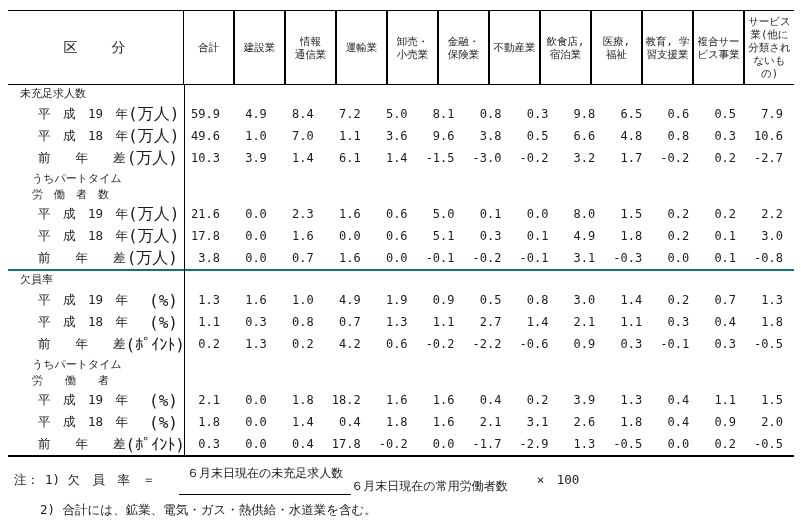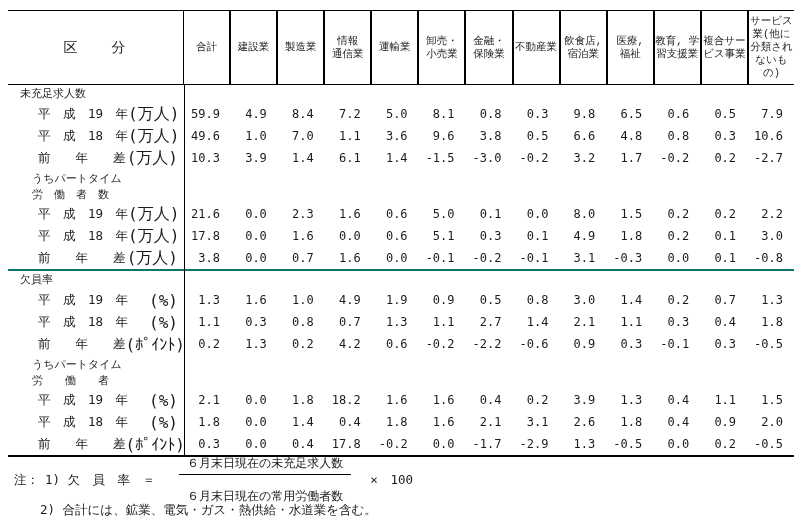--- a/index.html
+++ b/index.html
@@ -8,54 +8,53 @@
     font-family:"DejaVu Sans Mono","DejaVu Sans",monospace;
     color:#1b1b1b;overflow:hidden;
   }
   .tbl{position:absolute;left:8px;top:10px;width:786px;
        border-top:1px solid #000;border-bottom:2px solid #000;box-sizing:border-box;}
   .hrow{display:flex;height:74px;border-bottom:1px solid #000;box-sizing:border-box;align-items:stretch;}
   .corner{width:176px;box-sizing:border-box;border-right:1px solid #000;
           display:flex;align-items:center;justify-content:center;font-size:14px;letter-spacing:2px;}
   .colh{flex:1;box-sizing:border-box;border-right:2px solid #000;
         display:flex;align-items:center;justify-content:center;
-        text-align:center;font-size:10.5px;line-height:13px;white-space:pre-line;font-family:Liberation Mono, monospace;}
+        text-align:center;font-size:10.5px;line-height:13px;white-space:pre-line;}
   .colh:last-child{border-right:none;}
   .tbody{position:relative;}
   .vline{position:absolute;left:176px;top:0;bottom:0;width:1px;background:#000;}
   .section{}
   .section.divided{border-top:2px solid #0f766e;}
   .sec-title{font-size:11px;line-height:18px;height:18px;padding-left:12px;box-sizing:border-box;}
   .sec-title.two{height:34px;line-height:16px;padding-left:24px;padding-top:2px;}
   .drow{display:flex;height:22px;align-items:center;}
   .row-label{width:176px;box-sizing:border-box;display:flex;justify-content:space-between;
              align-items:center;padding:0 6px 0 30px;}
   .lbl{font-size:12.5px;white-space:pre;}
   .unit{font-size:16px;white-space:pre;text-align:right;}
   .val{flex:1;box-sizing:border-box;text-align:right;padding-right:11px;font-size:12px;white-space:pre;}
   .notes{position:absolute;left:14px;top:460px;font-size:12.5px;}
   .note-line1{display:flex;align-items:center;height:40px;}
   .note-marker{margin-right:6px;white-space:pre;}
   .note-prefix{white-space:pre;}
-  .fraction{display:inline-flex;flex-direction:column;text-align:center;margin:0 15px 0 24px;font-size:12px;}
+  .fraction{display:inline-flex;flex-direction:row;text-align:center;margin:0 25px 0 24px;font-size:12px;}
   .fraction .num{border-bottom:1px solid #000;padding:0 8px 2px;}
   .fraction .den{padding-top:13px;}
   .mult{white-space:pre;margin-left:4px;}
   .note-line2{margin-top:2px;padding-left:26px;white-space:pre;}
 </style>
 </head>
 <body>
 
 <div class="page">
   <div class="tbl">
     <div class="hrow">
       <div class="corner">区　　分</div>
     <div class="colh">合計</div>
         <div class="colh">建設業</div>
-        <div class="colh">製造業</div>
         <div class="colh">情報
 通信業</div>
         <div class="colh">運輸業</div>
         <div class="colh">卸売・
 小売業</div>
         <div class="colh">金融・
 保険業</div>
         <div class="colh">不動産業</div>
         <div class="colh">飲食店,
 宿泊業</div>

